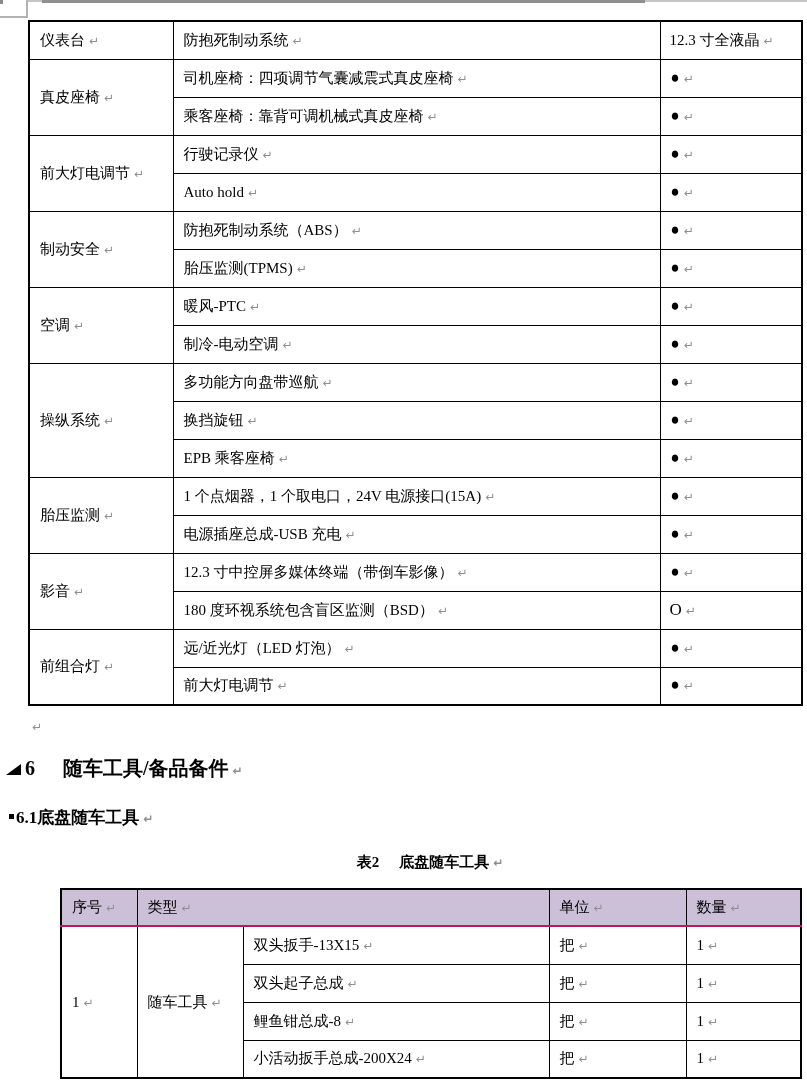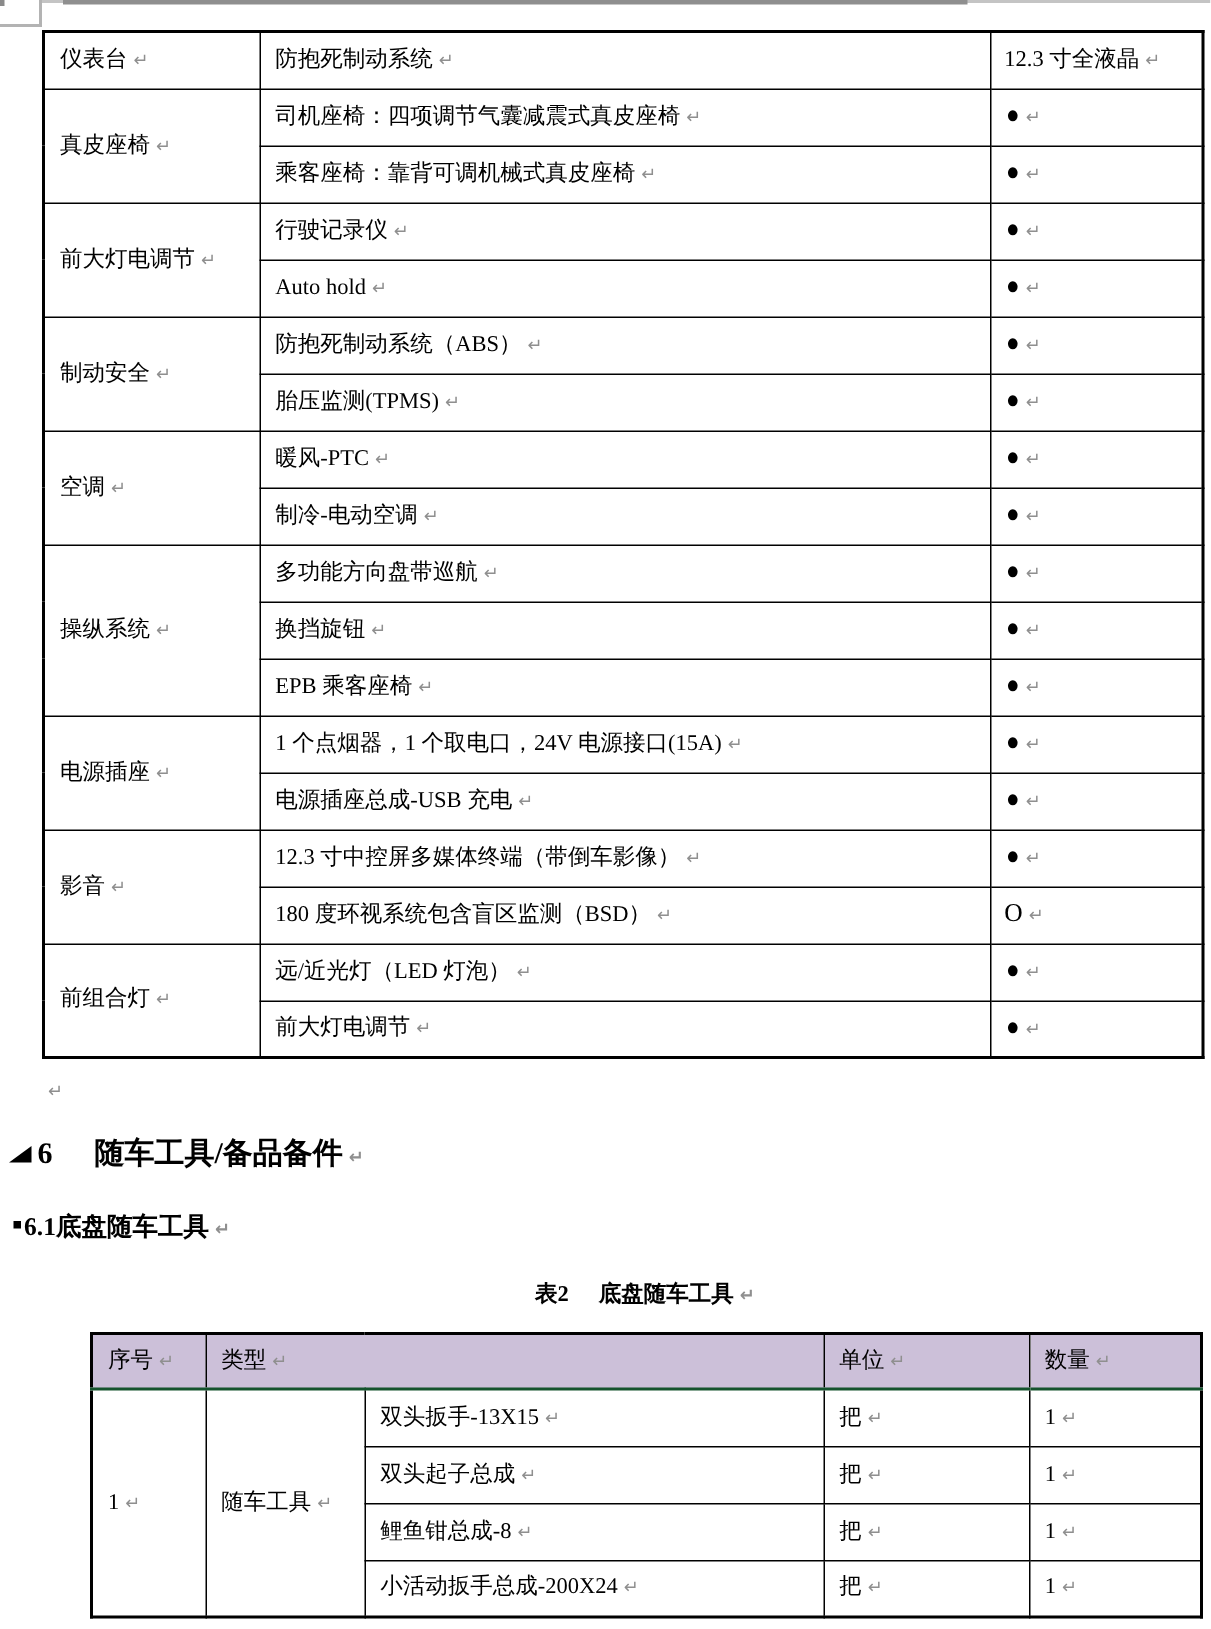--- a/index.html
+++ b/index.html
@@ -17,21 +17,21 @@
 
   table{border-collapse:collapse;table-layout:fixed;}
   td{border:1px solid #000;vertical-align:middle;font-size:15px;line-height:1.25;
      padding:0 4px 0 10px;overflow:hidden;white-space:nowrap;}
 
   .t1{position:absolute;left:28px;top:20px;width:773px;border:2px solid #000;}
   .t1 tr{height:38px;}
   .t2{position:absolute;left:60px;top:888px;width:740px;border:2px solid #000;}
   .t2 tr{height:38px;}
   .t2 tr.hdr{height:37px;}
-  .t2 tr.hdr td{background:#CCC0D9;border-bottom:2px solid #14532d;}
+  .t2 tr.hdr td{background:#CCC0D9;border-bottom:2px solid #be185d;}
 
   .pm{color:#8f8f8f;font-size:12px;margin-left:4px;font-family:"DejaVu Sans",sans-serif;}
   .dot{font-size:17px;line-height:1;display:inline-block;transform:scaleX(.88);}
   .open-circle{font-size:17px;line-height:1;}
   .val-cell{padding-left:9px;}
 
   .free-pm{position:absolute;left:28px;top:720px;}
 
   .h1{position:absolute;left:25px;top:755px;font-size:20px;font-weight:bold;white-space:nowrap;}
   .h1 .num{margin-right:28px;}
@@ -108,21 +108,21 @@
   </tr>
   <tr>
     <td><span>换挡旋钮</span><span class="pm">↵</span></td>
     <td class="val-cell"><span class="dot">●</span><span class="pm">↵</span></td>
   </tr>
   <tr>
     <td><span>EPB 乘客座椅</span><span class="pm">↵</span></td>
     <td class="val-cell"><span class="dot">●</span><span class="pm">↵</span></td>
   </tr>
   <tr>
-    <td rowspan="2"><span>电源插座</span><span class="pm">↵</span></td>
+    <td rowspan="2"><span>胎压监测</span><span class="pm">↵</span></td>
     <td><span>1 个点烟器，1 个取电口，24V 电源接口(15A)</span><span class="pm">↵</span></td>
     <td class="val-cell"><span class="dot">●</span><span class="pm">↵</span></td>
   </tr>
   <tr>
     <td><span>电源插座总成-USB 充电</span><span class="pm">↵</span></td>
     <td class="val-cell"><span class="dot">●</span><span class="pm">↵</span></td>
   </tr>
   <tr>
     <td rowspan="2"><span>影音</span><span class="pm">↵</span></td>
     <td><span>12.3 寸中控屏多媒体终端（带倒车影像）</span><span class="pm">↵</span></td>

